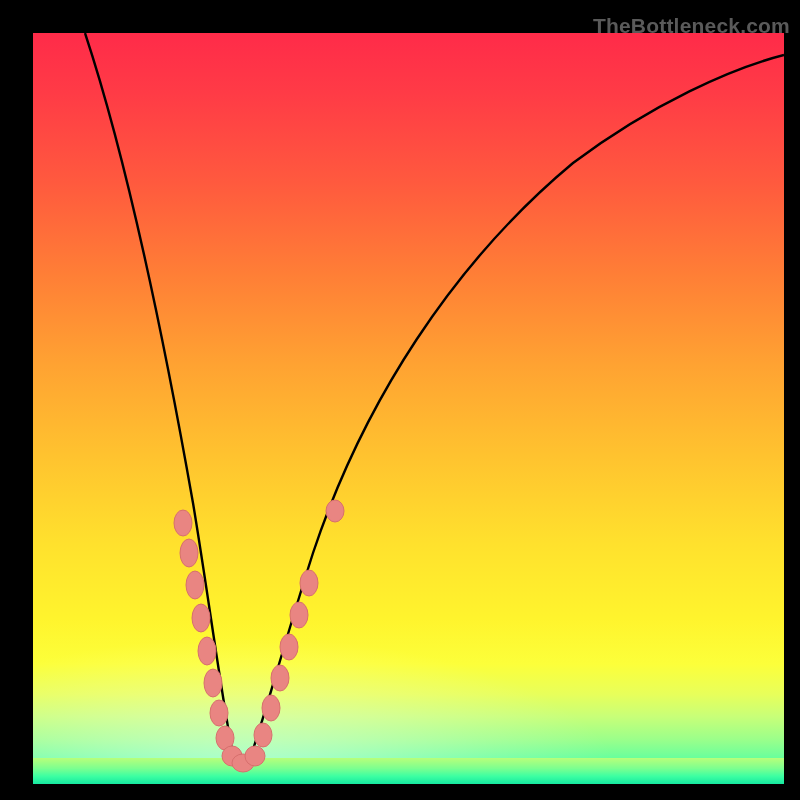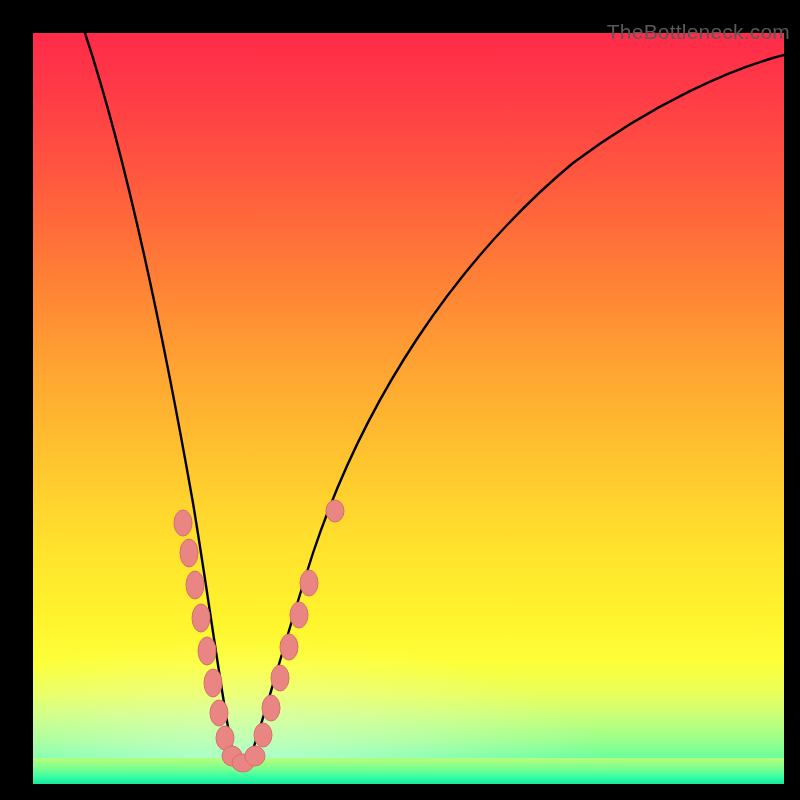--- a/index.html
+++ b/index.html
@@ -63,25 +63,25 @@
   }
   svg.curve {
     position: absolute;
     left: 0;
     top: 0;
     width: 751px;
     height: 751px;
   }
   .watermark {
     position: absolute;
-    top: 20px;
+    top: 14px;
     right: 10px;
     color: #5a5a5a;
     font-size: 21px;
-    font-weight: 400;
+    font-weight: 700;
     letter-spacing: 0.2px;
     user-select: none;
   }
 </style>
 </head>
 <body>
 
 <div class="frame">
   <div class="halo"></div>
   <div class="bottom-band"></div>

